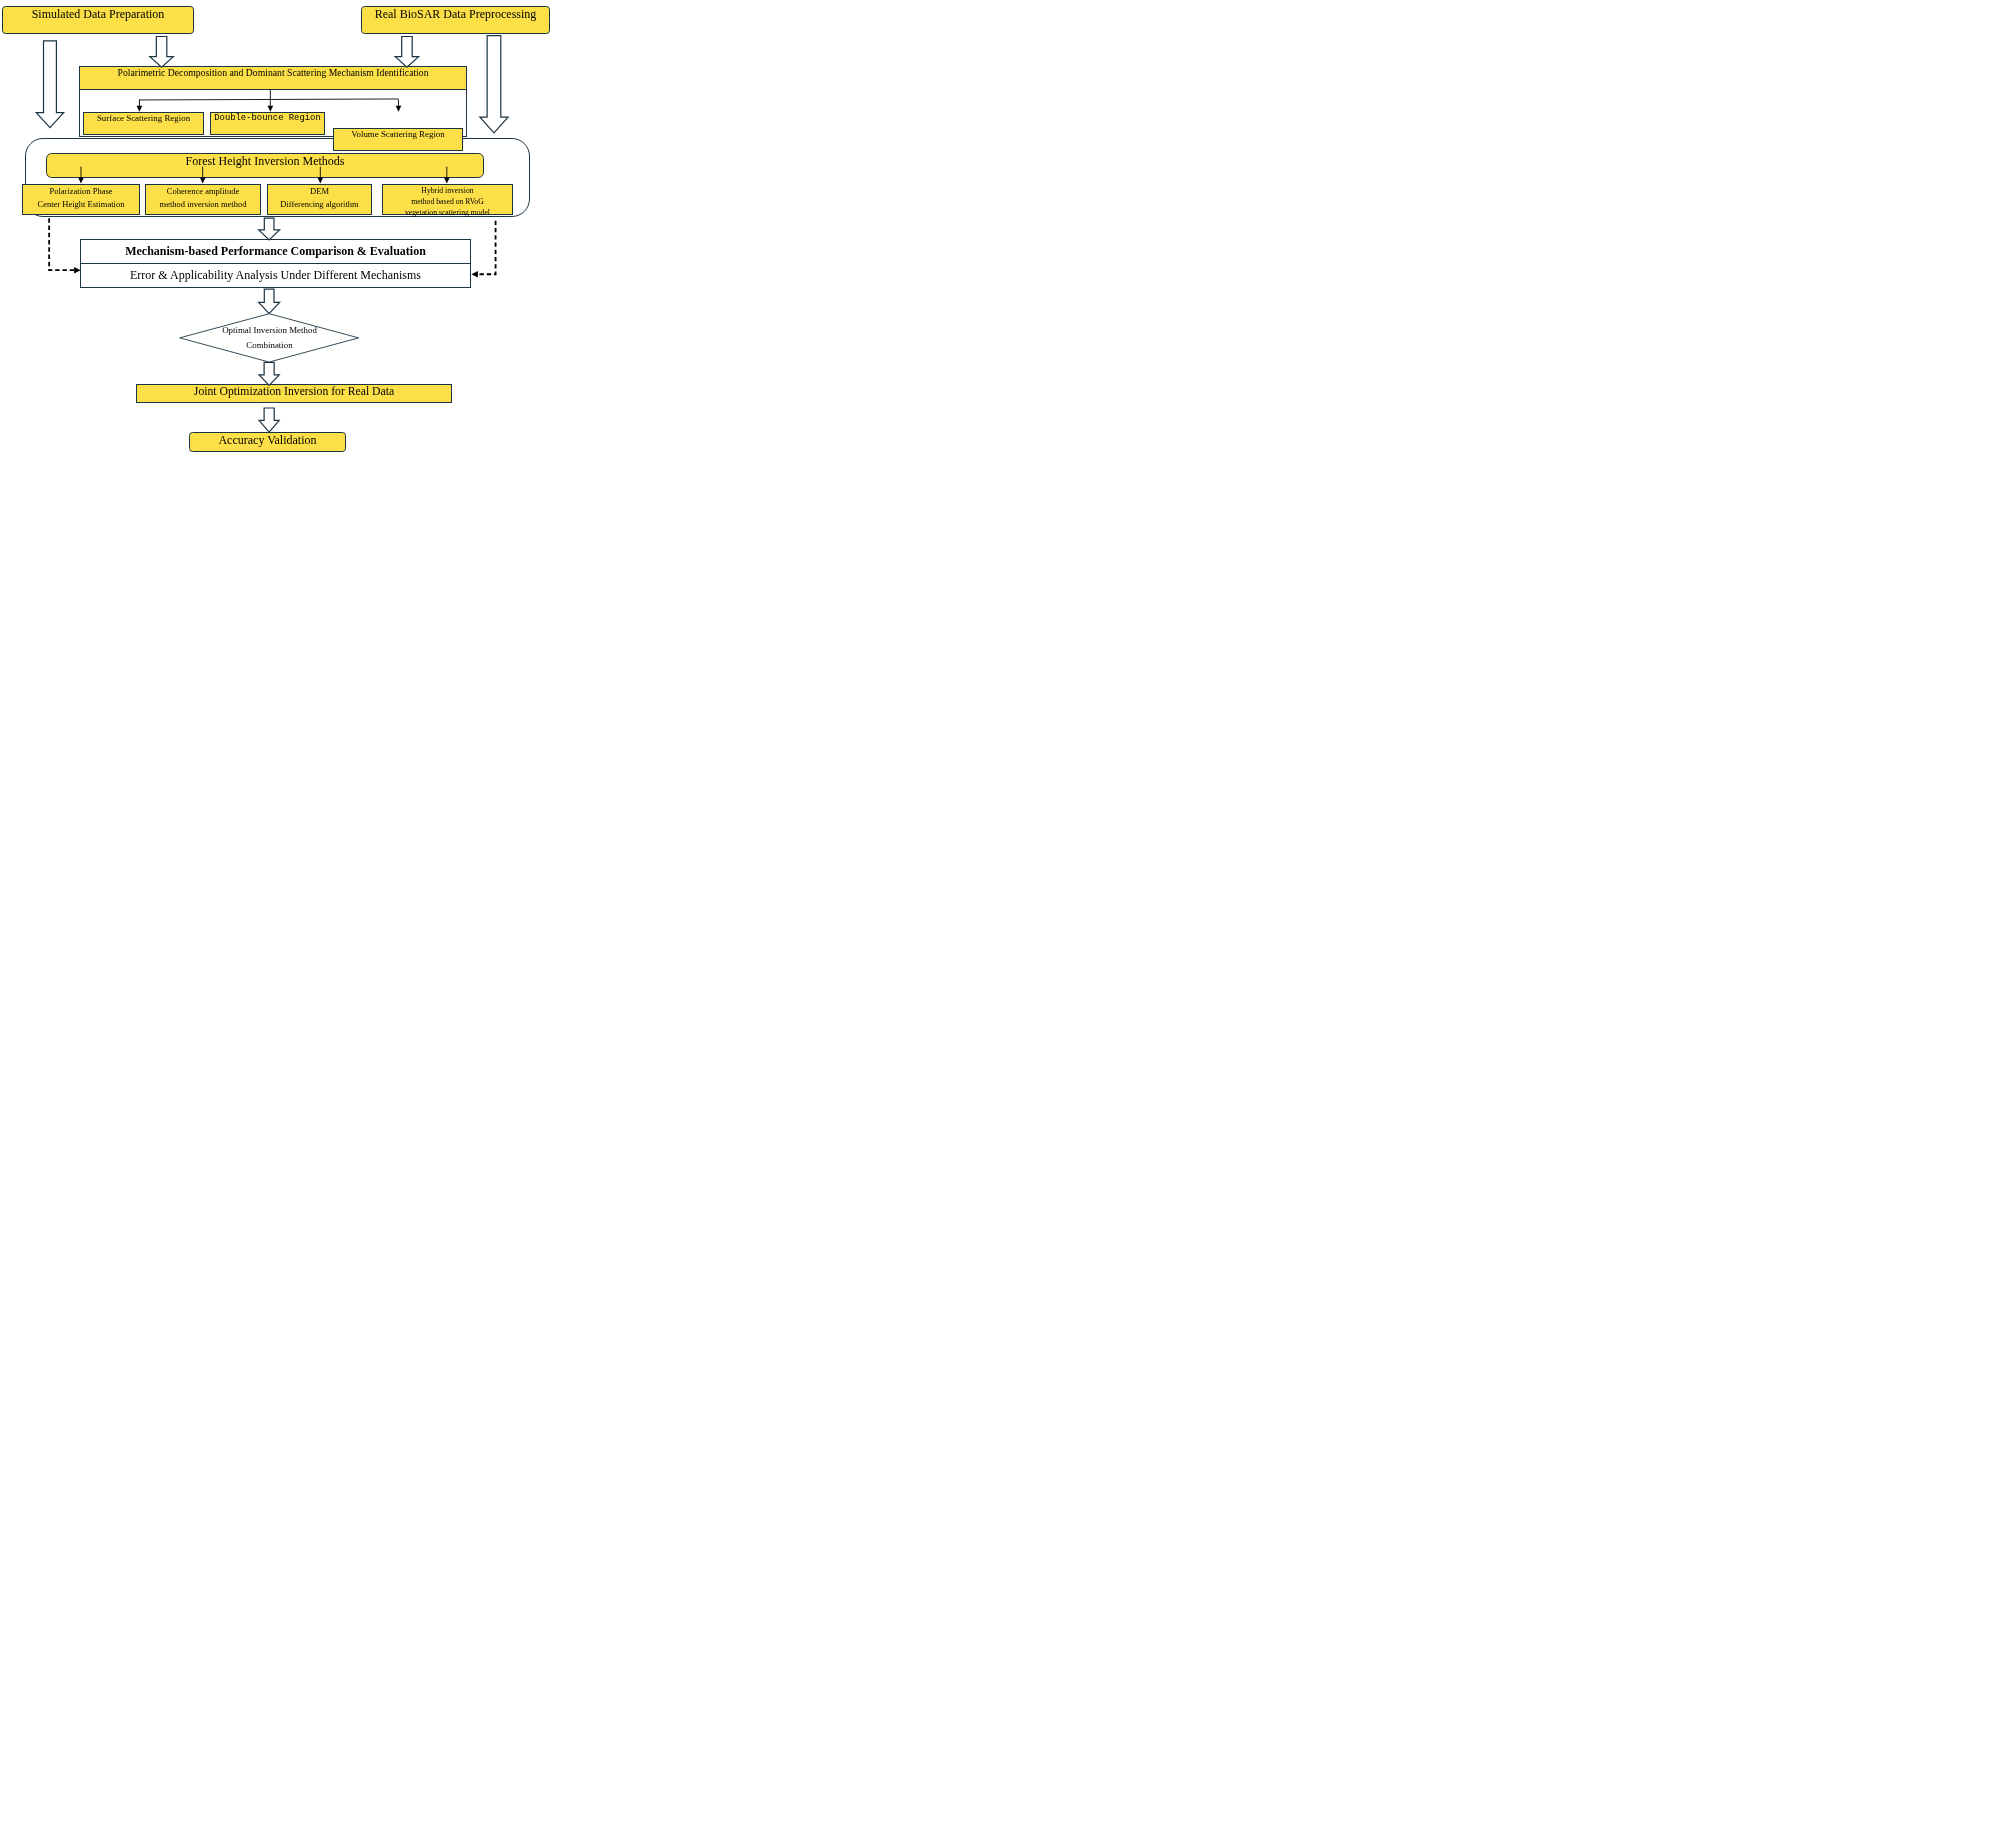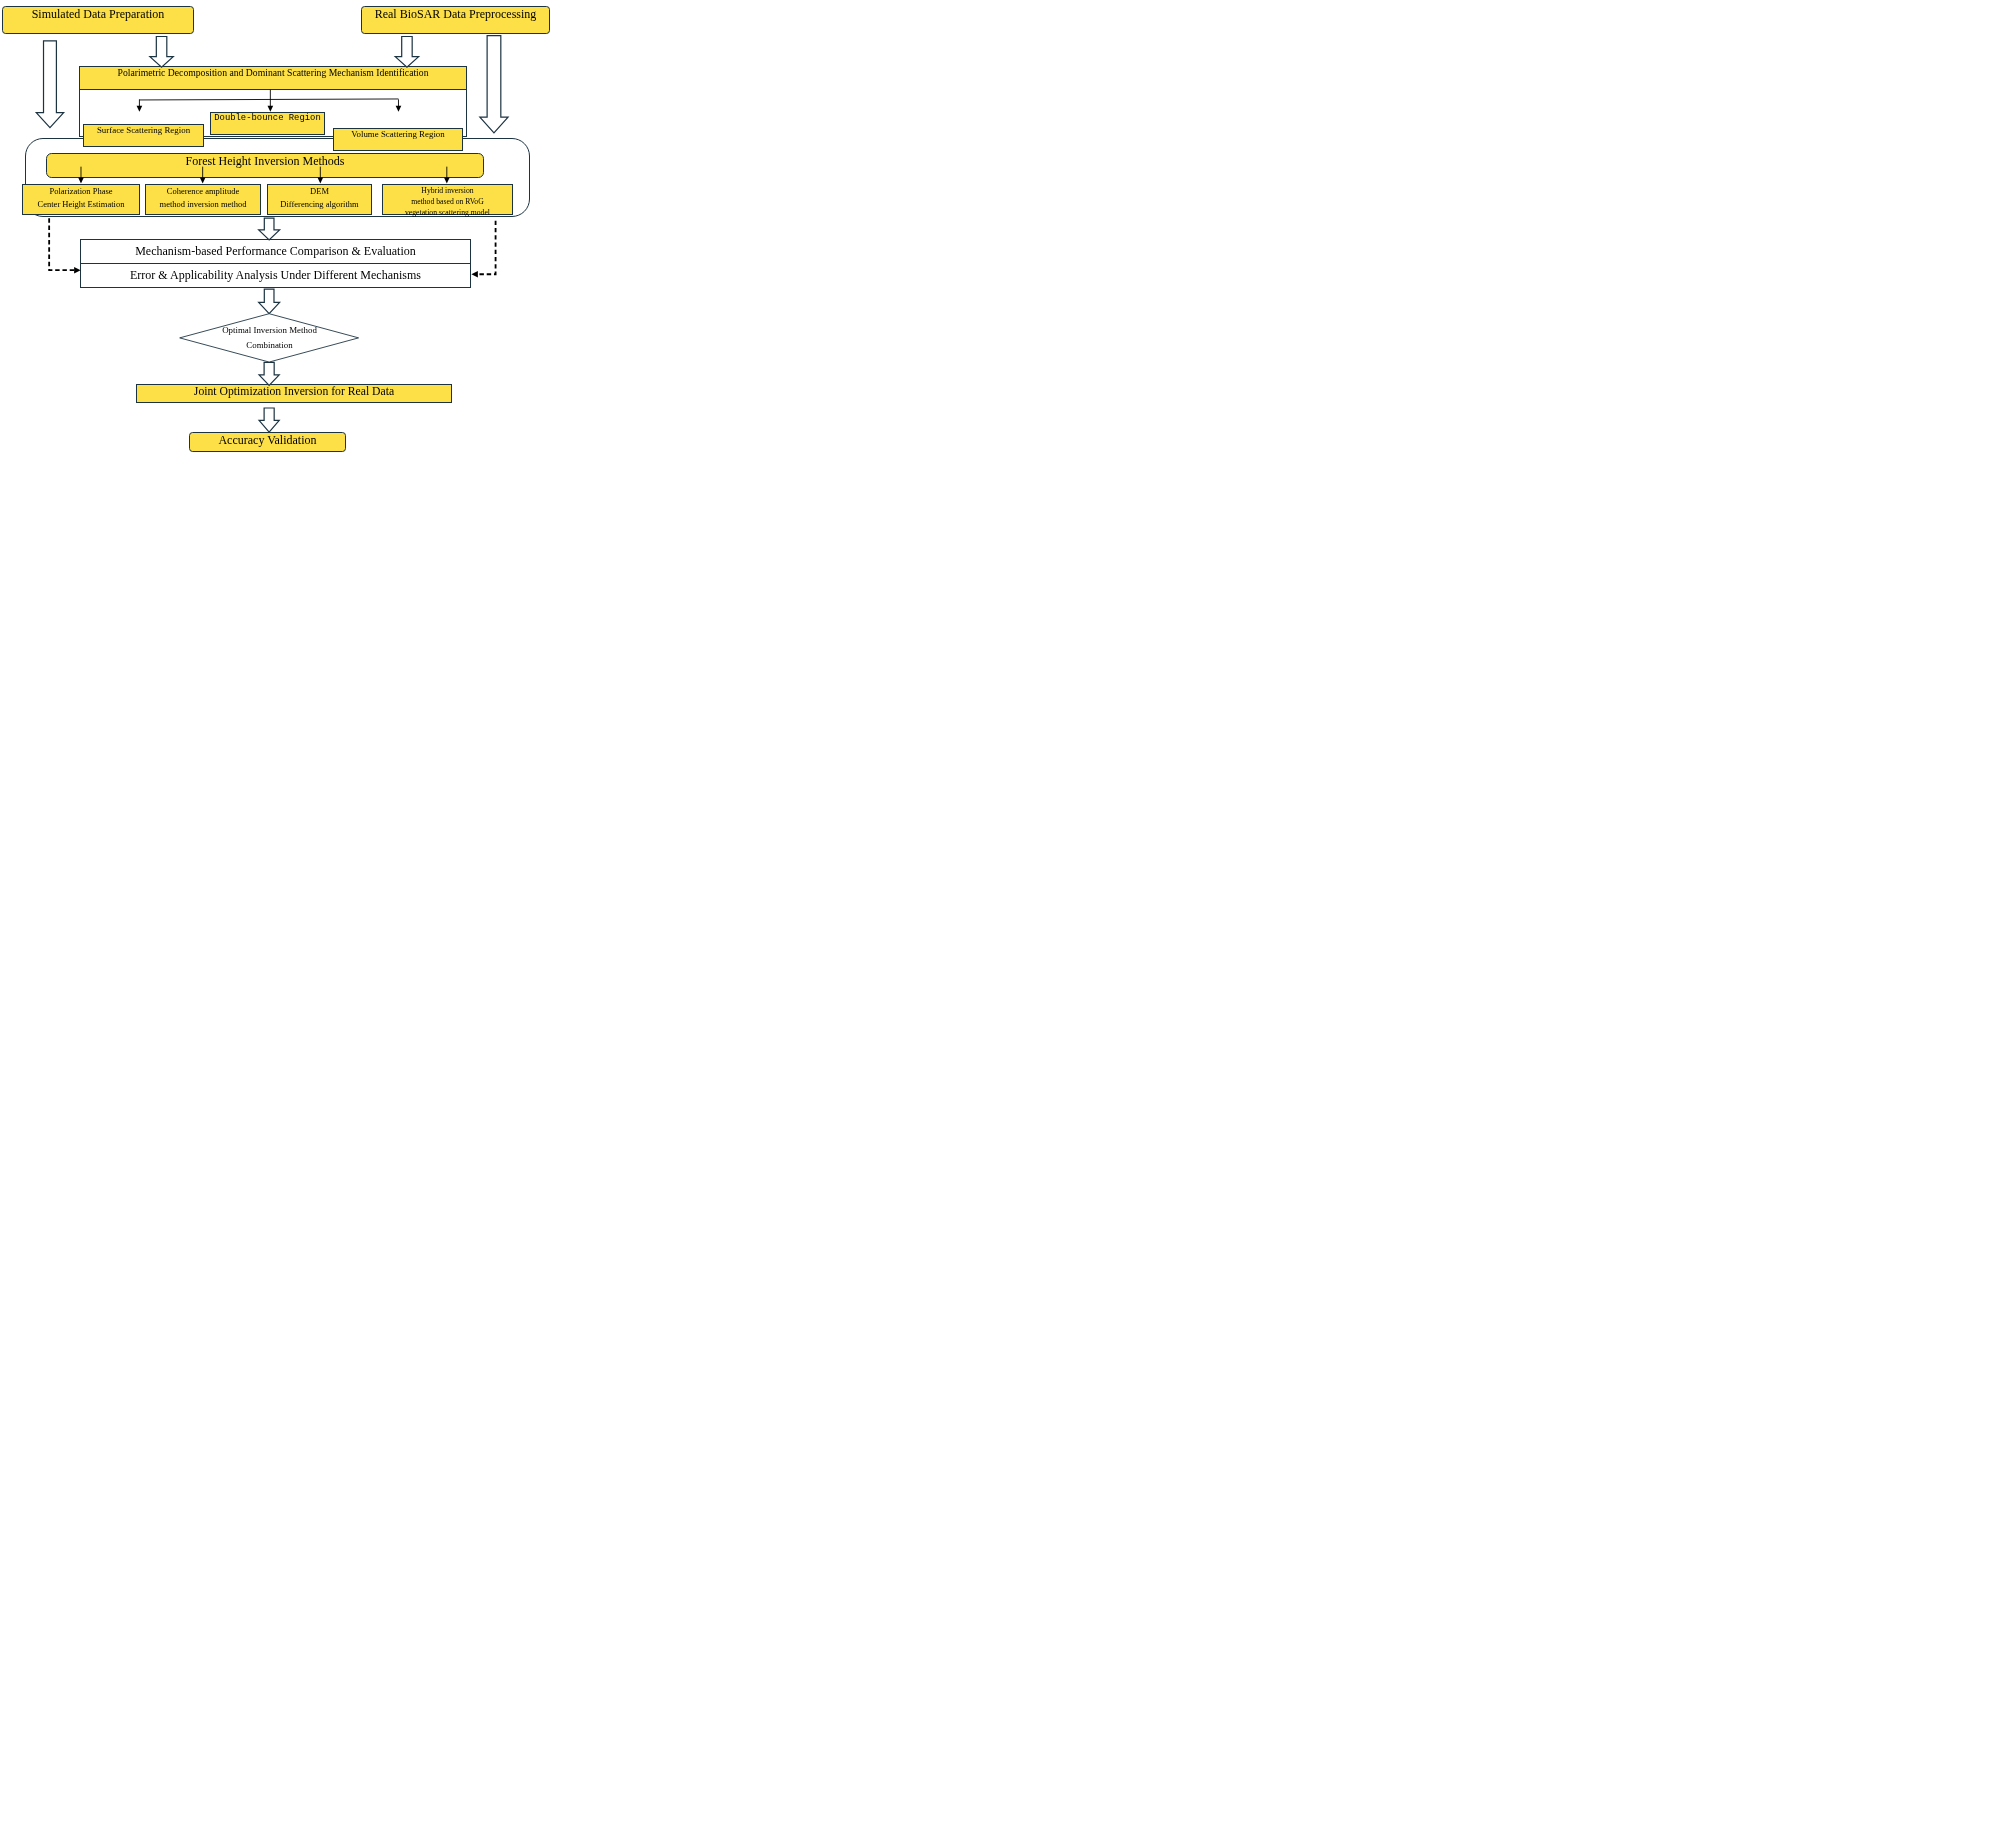--- a/index.html
+++ b/index.html
@@ -40,40 +40,40 @@
   .f21{font-size:8.5px;line-height:1.5;}
   .f19{font-size:7.7px;line-height:1.45;}
   .eval-box{
     position:absolute;left:80px;top:239px;width:391px;height:49px;
     box-sizing:border-box;border:1px solid var(--line);background:#fff;z-index:2;
     display:flex;flex-direction:column;
   }
   .eval-row{
     flex:1;display:flex;align-items:center;justify-content:center;text-align:center;
   }
-  .eval-row.first{border-bottom:1px solid var(--line);}
+  .eval-row.first{border-bottom:1px solid var(--line);font-weight:bold;}
 </style>
 </head>
 <body>
 
 <div class="canvas">
 
   <div class="node rounded-sm f30" style="left:2px;top:6.4px;width:192px;height:28px;">
     <span>Simulated Data Preparation</span>
   </div>
   <div class="node rounded-sm f30" style="left:361px;top:6.4px;width:189px;height:28px;">
     <span>Real BioSAR Data Preprocessing</span>
   </div>
 
   <div class="container-box" style="left:79px;top:66px;width:388px;height:71px;border-width:0.8px;"></div>
   <div class="node f24" style="left:79px;top:66px;width:388px;height:24px;">
     <span>Polarimetric Decomposition and Dominant Scattering Mechanism Identification</span>
   </div>
 
-  <div class="node f22" style="left:83px;top:112px;width:121px;height:23.4px;margin-top:12px;">
+  <div class="node f22" style="left:83px;top:112px;width:121px;height:23.4px;">
     <span>Surface Scattering Region</span>
   </div>
   <div class="node f22" style="left:210px;top:112px;width:115px;height:23.4px;font-family:Liberation Mono, monospace;">
     <span>Double-bounce Region</span>
   </div>
   <div class="node f22" style="left:333px;top:112px;width:130px;height:23.4px;margin-top:16px;">
     <span>Volume Scattering Region</span>
   </div>
 
   <div class="container-box rounded-lg" style="left:25px;top:138px;width:505px;height:79px;"></div>

